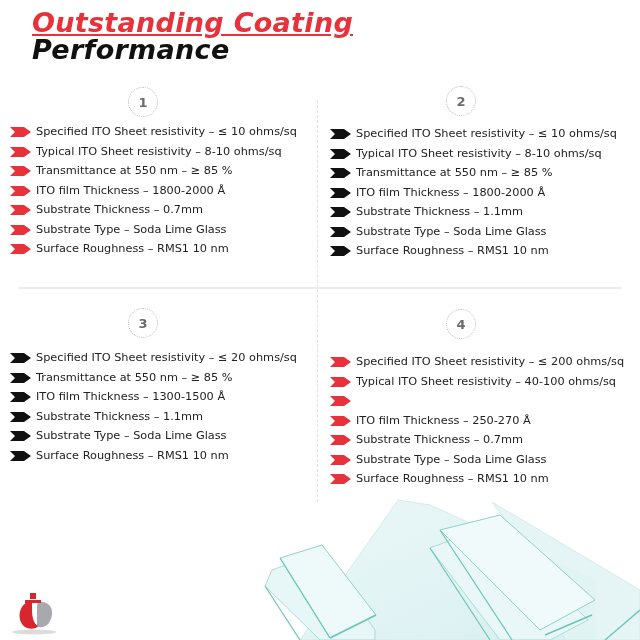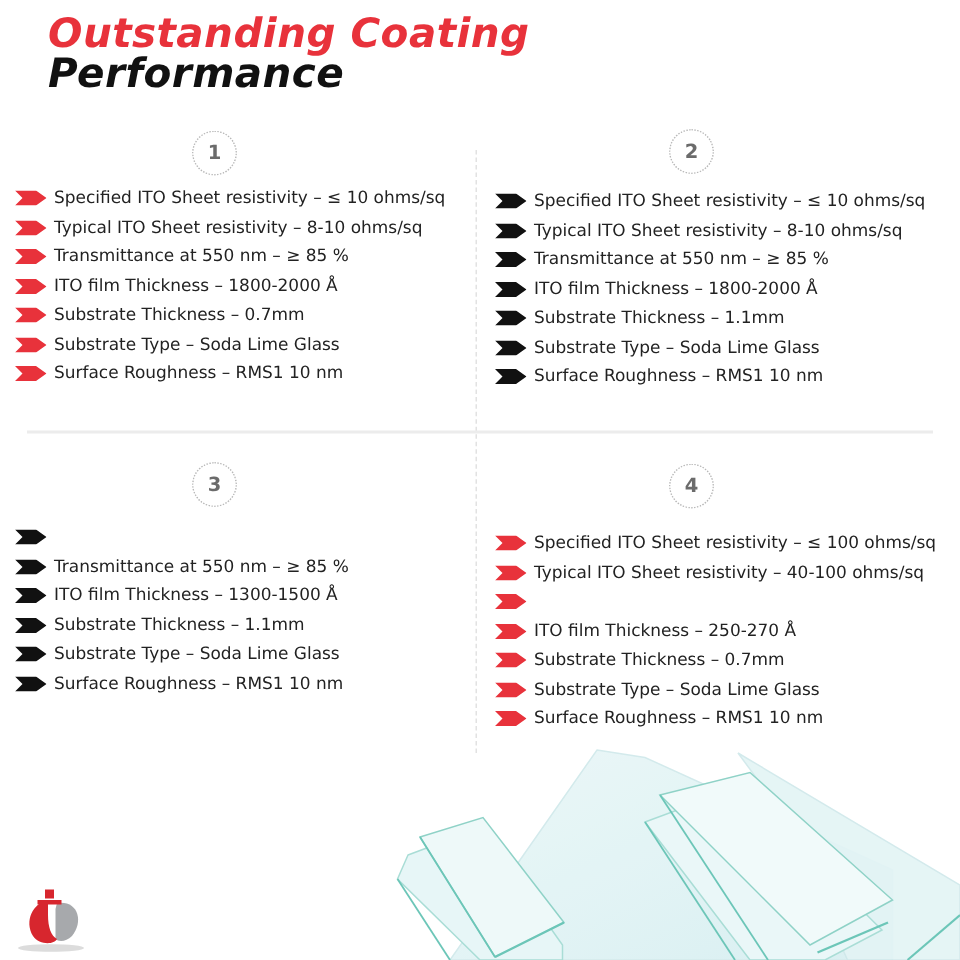--- a/index.html
+++ b/index.html
@@ -6,21 +6,21 @@
   html, body { width: 640px; height: 640px; background: #ffffff; overflow: hidden; }
   body { position: relative; font-family: "Liberation Sans", "DejaVu Sans", sans-serif; color: #1e1e1e; }
 
   .title {
     position: absolute; left: 32px;
     font-family: "DejaVu Sans", sans-serif;
     font-style: italic; font-weight: bold;
     font-size: 27px; letter-spacing: 0.3px; line-height: 1;
     white-space: nowrap;
   }
-  .title-1 { top: 9px; color: #e8323b; }
+  .title-1 { top: 9px; color: #e8323b; text-decoration: underline; }
   .title-2 { top: 36px; color: #111111; }
 
   .divider-v {
     position: absolute; left: 317px; top: 100px; width: 0; height: 402px;
     border-left: 1px dashed #e2e2e2;
   }
   .divider-h {
     position: absolute; left: 18px; top: 287px; width: 604px; height: 2px;
     background: #ececec;
   }
@@ -135,21 +135,21 @@
         </svg>
       </span><span>Surface Roughness – RMS1 10 nm</span></li>
   </ul>
 
 <div class="badge" style="left:128px;top:308px;">3</div>
 <ul class="spec-list" style="left:10px;top:348px;">
     <li class="spec-item"><span class="arrow">
         <svg viewBox="0 0 21 10">
           <polygon points="0,0 14,0 21,5 14,10 0,10 5,5" fill="#111111"></polygon>
         </svg>
-      </span></li>
+      </span><span>Specified ITO Sheet resistivity – ≤ 20 ohms/sq</span></li>
     <li class="spec-item"><span class="arrow">
         <svg viewBox="0 0 21 10">
           <polygon points="0,0 14,0 21,5 14,10 0,10 5,5" fill="#111111"></polygon>
         </svg>
       </span><span>Transmittance at 550 nm – ≥ 85 %</span></li>
     <li class="spec-item"><span class="arrow">
         <svg viewBox="0 0 21 10">
           <polygon points="0,0 14,0 21,5 14,10 0,10 5,5" fill="#111111"></polygon>
         </svg>
       </span><span>ITO film Thickness – 1300-1500 Å</span></li>
@@ -169,21 +169,21 @@
         </svg>
       </span><span>Surface Roughness – RMS1 10 nm</span></li>
   </ul>
 
 <div class="badge" style="left:446px;top:309px;">4</div>
 <ul class="spec-list" style="left:330px;top:352px;">
     <li class="spec-item"><span class="arrow">
         <svg viewBox="0 0 21 10">
           <polygon points="0,0 14,0 21,5 14,10 0,10 5,5" fill="#e8323b"></polygon>
         </svg>
-      </span><span>Specified ITO Sheet resistivity – ≤ 100 ohms/sq</span></li>
+      </span><span>Specified ITO Sheet resistivity – ≤ 200 ohms/sq</span></li>
     <li class="spec-item"><span class="arrow">
         <svg viewBox="0 0 21 10">
           <polygon points="0,0 14,0 21,5 14,10 0,10 5,5" fill="#e8323b"></polygon>
         </svg>
       </span><span>Typical ITO Sheet resistivity – 40-100 ohms/sq</span></li>
     <li class="spec-item"><span class="arrow">
         <svg viewBox="0 0 21 10">
           <polygon points="0,0 14,0 21,5 14,10 0,10 5,5" fill="#e8323b"></polygon>
         </svg>
       </span></li>

